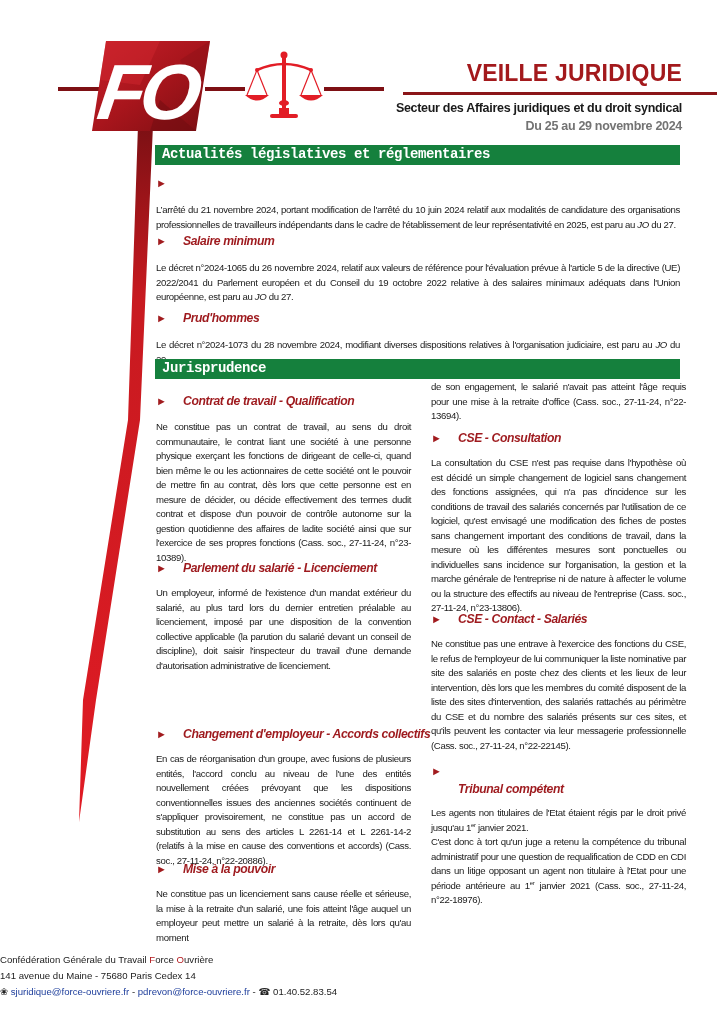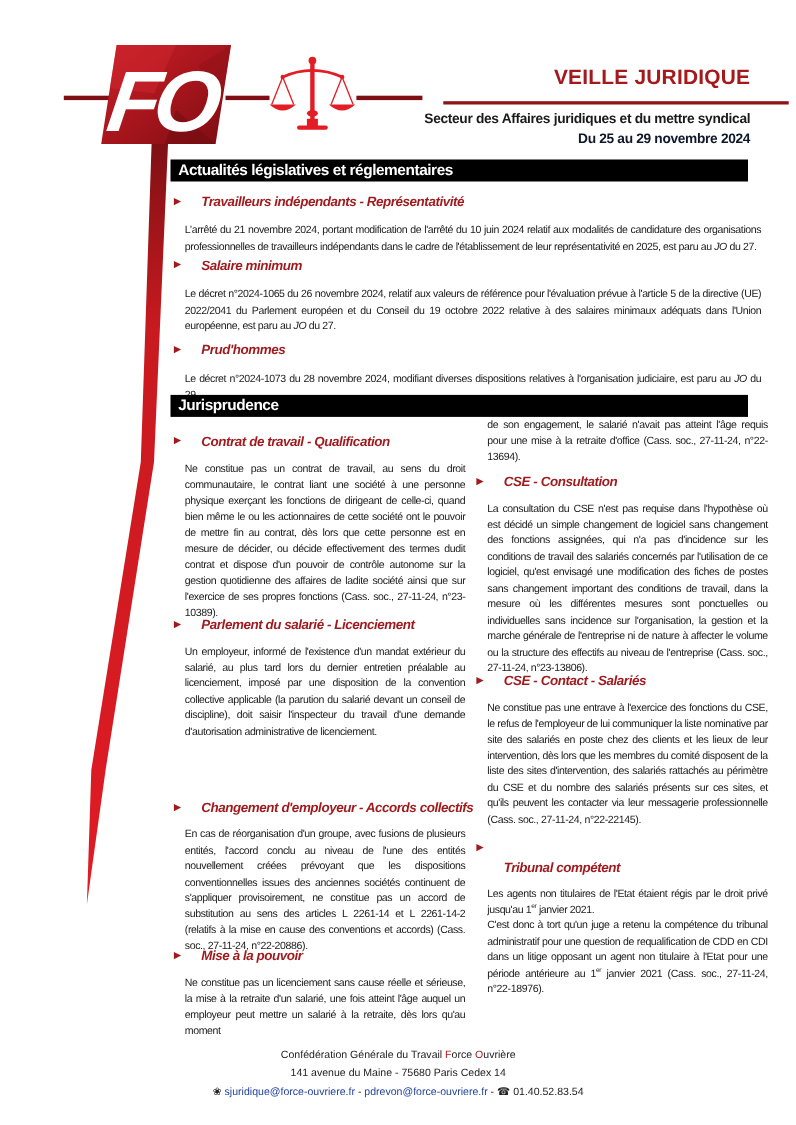--- a/index.html
+++ b/index.html
@@ -4,60 +4,60 @@
 <style>
   * { box-sizing: border-box; margin: 0; padding: 0; }
   html, body { width: 724px; height: 1023px; background: #ffffff; overflow: hidden; }
   body { position: relative; font-family: "Liberation Sans", sans-serif; color: #1a1a1a; }
 
   .deco { position: absolute; left: 0; top: 0; width: 724px; height: 1023px; pointer-events: none; }
 
   .header-title {
     position: absolute; right: 42px; top: 60px;
     font-family: "Liberation Sans", sans-serif; font-weight: bold;
-    font-size: 19px; color: #a3191c; letter-spacing: 0.2px;
+    font-size: 23px; color: #a3191c; letter-spacing: 0.2px;
   }
   .header-rule {
     position: absolute; left: 403px; top: 92px; width: 314px; height: 3px; background: #8b1518;
   }
   .header-sector {
     position: absolute; right: 42px; top: 101px;
     font-size: 12.5px; font-weight: bold; color: #1a1a1a; letter-spacing: -0.3px;
   }
   .header-date {
     position: absolute; right: 42px; top: 119px;
-    font-size: 12.5px; font-weight: bold; color: #0f172a; letter-spacing: -0.3px;
+    font-size: 12.5px; font-weight: bold; color: #737373; letter-spacing: -0.3px;
   }
 
   .section-bar {
     position: absolute; left: 155px; width: 525px; height: 20px;
-    background: #000000; color: #fff; font-weight: bold; font-size: 14px;
-    padding: 1px 0 0 7px; letter-spacing: -0.4px;
+    background: #15803d; color: #fff; font-weight: bold; font-size: 14px;
+    padding: 1px 0 0 7px; letter-spacing: -0.4px; font-family: Liberation Mono, monospace;
   }
   .section-bar.jur { width: 525px; }
 
   .topic {
     position: absolute; display: flex; align-items: flex-start;
     color: #9e1a1e; font-style: italic; font-weight: bold; font-size: 12.2px; letter-spacing: -0.4px;
   }
   .topic .arrow { font-style: normal; font-size: 11px; width: 27px; color: #a11b1e; padding-top: 1px; }
   .topic .t-lines { line-height: 17px; }
 
   .para {
     position: absolute; font-size: 9.6px; line-height: 14.5px; color: #1a1a1a;
-    letter-spacing: -0.35px; text-align: justify; margin-left: 12px;
+    letter-spacing: -0.35px; text-align: justify;
   }
   .para.full { left: 156px; width: 524px; }
   .para.col1 { left: 156px; width: 255px; }
   .para.col2 { left: 431px; width: 255px; }
   .para i { font-style: italic; }
   sup { font-size: 6px; vertical-align: super; line-height: 0; }
 
   .footer {
-    position: absolute; left: 0; width: 724px; text-align: center;
+    position: absolute; left: 0; width: 724px; 
     font-size: 9.6px; color: #222;
   }
   .footer .red { color: #b3181c; }
   .footer a { color: #1f3f9c; }
 </style>
 </head>
 <body>
 
 <svg class="deco" viewBox="0 0 724 1023" xmlns="http://www.w3.org/2000/svg">
   <defs>
@@ -101,28 +101,27 @@
     <ellipse cx="284" cy="103" rx="5" ry="3" stroke="none"></ellipse>
     <rect x="270" y="114" width="28" height="4" rx="2" stroke="none"></rect>
     <rect x="279" y="108" width="10" height="7" stroke="none"></rect>
   </g>
 
   <rect x="324" y="87" width="60" height="4" fill="#7e1014"></rect>
 </svg>
 
 <div class="header-title">VEILLE JURIDIQUE</div>
 <div class="header-rule"></div>
-<div class="header-sector">Secteur des Affaires juridiques et du mettre syndical</div>
+<div class="header-sector">Secteur des Affaires juridiques et du droit syndical</div>
 <div class="header-date">Du 25 au 29 novembre 2024</div>
 
 <div class="section-bar" style="top:145px;">Actualités législatives et réglementaires</div>
 
 <div class="topic" style="left:156px; top:176px;">
   <span class="arrow">►</span>
-  <span>Travailleurs indépendants - Représentativité</span>
 </div>
 <div class="para full" style="top:203px;">
   <span>L’arrêté du 21 novembre 2024, portant modification de l'arrêté du 10 juin 2024 relatif aux modalités de candidature des organisations professionnelles de travailleurs indépendants dans le cadre de l'établissement de leur représentativité en 2025, est paru au </span><i>JO</i><span> du 27.</span>
 </div>
 
 <div class="topic" style="left:156px; top:234px;">
   <span class="arrow">►</span>
   <span>Salaire minimum</span>
 </div>
 <div class="para full" style="top:261px;">

